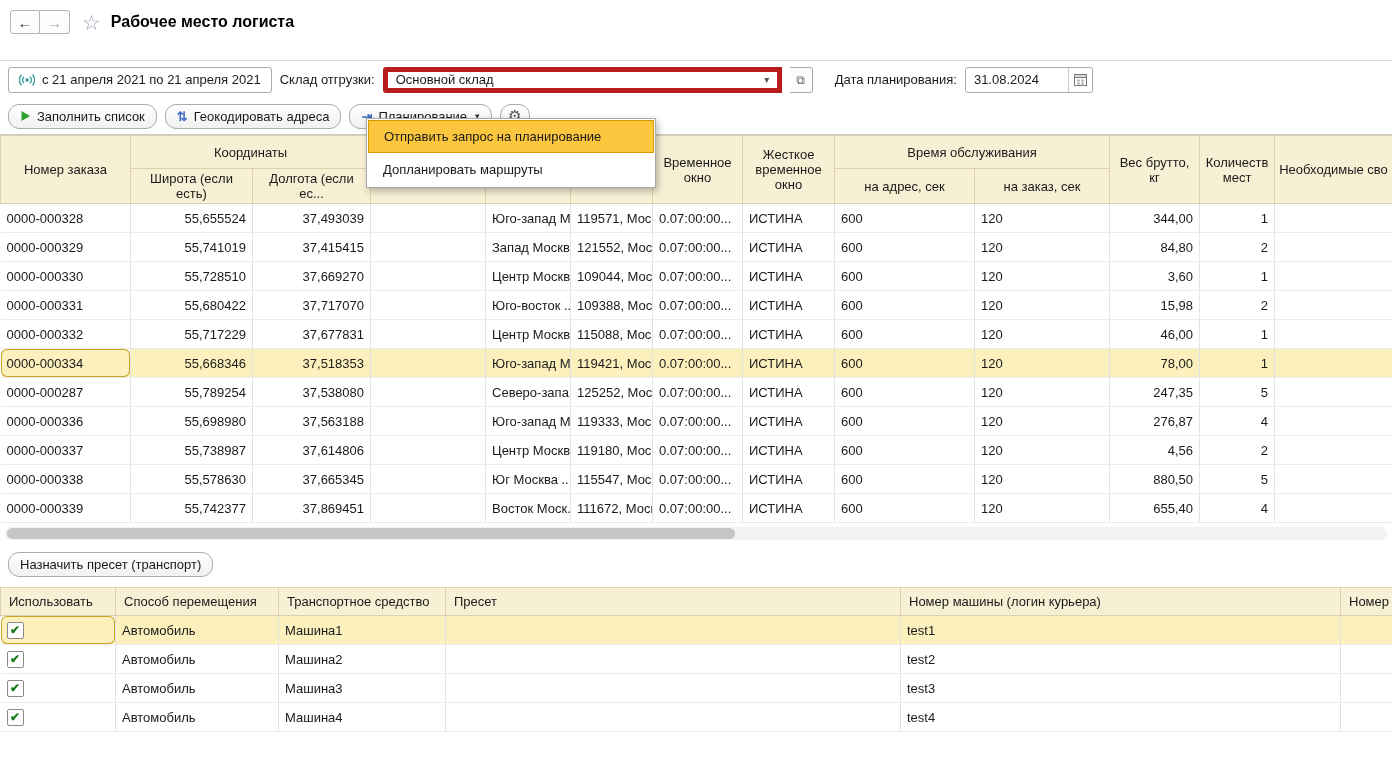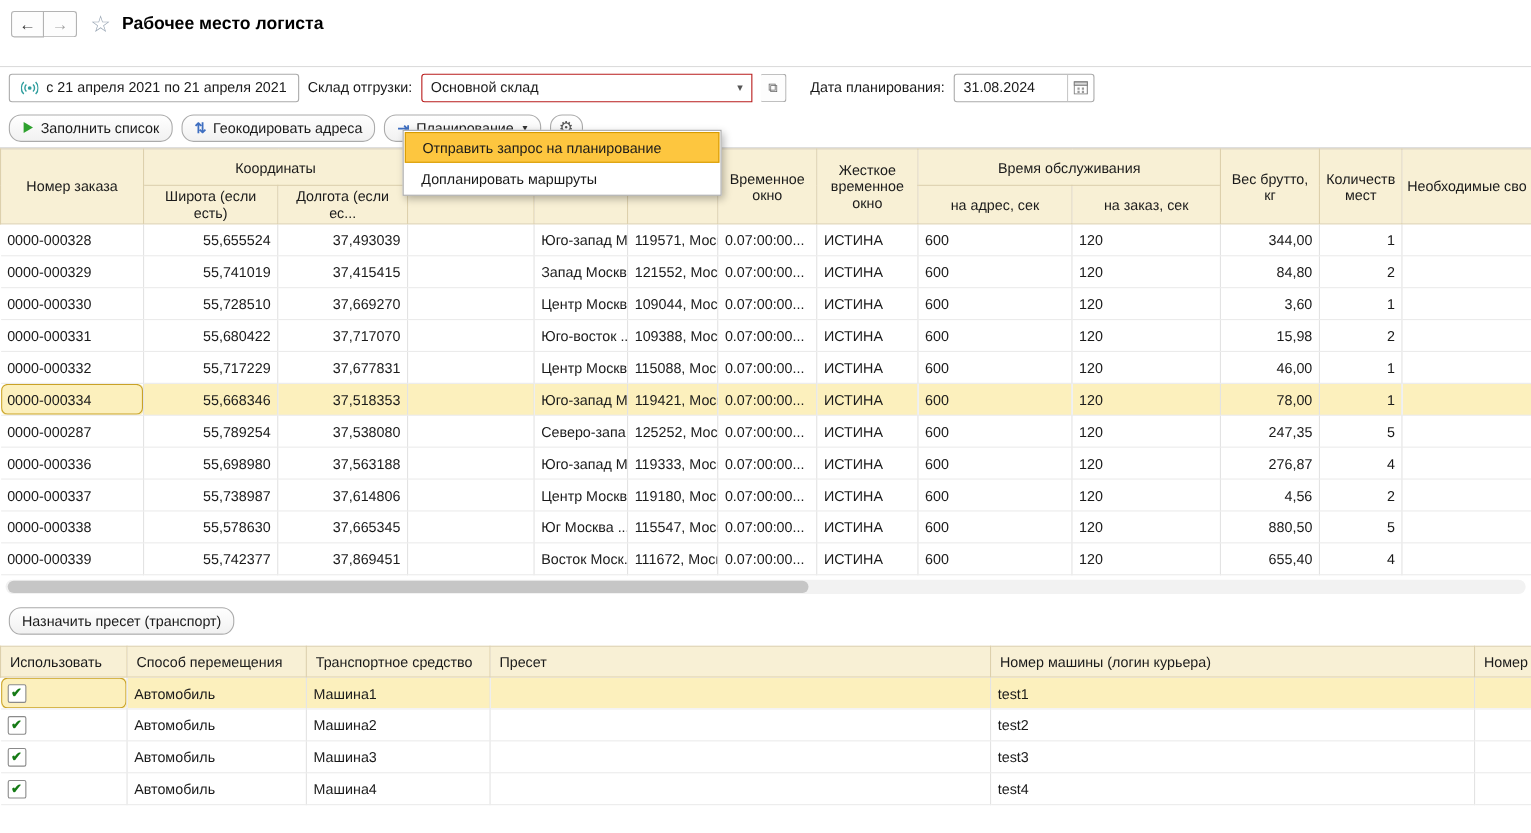--- a/index.html
+++ b/index.html
@@ -12,39 +12,39 @@
   .navbtn { width: 30px; height: 24px; border: 1px solid #b3b3b3; background: #fdfdfd; display: flex; align-items: center; justify-content: center; font-size: 15px; cursor: pointer; }
   .navbtn.back { border-radius: 3px 0 0 3px; color: #3a3a3a; }
   .navbtn.fwd  { border-radius: 0 3px 3px 0; border-left: none; color: #a3a3a3; }
   .star { color: #9aa7b5; font-size: 21px; line-height: 1; cursor: pointer; margin-left: 2px; }
   .title { font-size: 16px; font-weight: bold; color: #000; }
 
   
   .filters { height: 38px; display: flex; align-items: center; padding: 0 8px; gap: 8px; border-top: 1px solid #dcdcdc; margin-top: 16px; }
   .period-btn { display: flex; align-items: center; gap: 7px; border: 1px solid #ababab; border-radius: 3px; height: 26px; padding: 0 10px; background: #fff; cursor: pointer; }
   .lbl { white-space: nowrap; }
-  .combo { display: flex; align-items: center; height: 26px; border: 1px solid #b91c1c; border-radius: 3px 0 0 3px; background: #fff; width: 301px; padding-left: 8px; }
+  .combo { display: flex; align-items: center; height: 26px; border: 5px solid #b91c1c; border-radius: 3px 0 0 3px; background: #fff; width: 399px; padding-left: 8px; }
   .combo .value { flex: 1; overflow: hidden; white-space: nowrap; }
   .combo .caret { width: 20px; text-align: center; color: #555; font-size: 10px; cursor: pointer; }
   .open-btn { height: 26px; width: 23px; border: 1px solid #ababab; border-left: none; border-radius: 0 3px 3px 0; background: #fdfdfd; display: flex; align-items: center; justify-content: center; color: #666; font-size: 12px; cursor: pointer; margin-right: 14px; }
   .date-input { display: flex; align-items: center; height: 26px; border: 1px solid #ababab; border-radius: 3px; background: #fff; width: 128px; padding-left: 8px; }
   .date-input .value { flex: 1; }
   .cal-btn { width: 24px; height: 24px; display: flex; align-items: center; justify-content: center; border-left: 1px solid #c9c9c9; cursor: pointer; }
 
   
   .toolbar { height: 36px; display: flex; align-items: center; gap: 8px; padding: 0 8px; }
   .tbtn { display: inline-flex; align-items: center; gap: 6px; height: 25px; padding: 0 11px; background: linear-gradient(#ffffff, #f1f1f1); border: 1px solid #ababab; border-radius: 11px; font-size: 13px; cursor: pointer; white-space: nowrap; }
   .tbtn .glyph { font-size: 13px; font-weight: bold; line-height: 1; }
   .blue { color: #3f6fc1; }
   .tbtn .dcaret { font-size: 9px; color: #333; margin-left: 2px; }
   .gear-btn { width: 30px; justify-content: center; padding: 0; font-size: 15px; color: #555; }
 
   
   .dropdown-menu { position: absolute; left: 366px; top: 118px; width: 290px; background: #fff; border: 1px solid #a9a9a9; box-shadow: 2px 3px 7px rgba(0,0,0,.28); z-index: 30; padding: 1px; }
-  .menu-item { height: 28px; display: flex; align-items: center; padding: 0 15px; cursor: pointer; white-space: nowrap; }
+  .menu-item { height: 33px; display: flex; align-items: center; padding: 0 15px; cursor: pointer; white-space: nowrap; }
   .menu-item.hl { background: #fdc63f; border: 1px solid #d79b00; }
 
   
   table.grid { border-collapse: collapse; table-layout: fixed; width: 1392px; font-size: 13px; }
   table.grid th { background: #f8f0d5; font-weight: normal; border: 1px solid #ddd0ac; padding: 2px 4px; text-align: center; vertical-align: middle; overflow: hidden; white-space: normal; cursor: pointer; }
   table.grid td { border-right: 1px solid #e3e3e3; border-bottom: 1px solid #ebebeb; padding: 0 6px; height: 29px; white-space: nowrap; overflow: hidden; cursor: default; }
   .orders-wrap { border-top: 1px solid #c9c9c9; }
   thead tr.h1 th { height: 33px; }
   thead tr.h2 th { height: 33px; }
   .c-lat, .c-lon { text-align: right; padding-right: 10px; }

